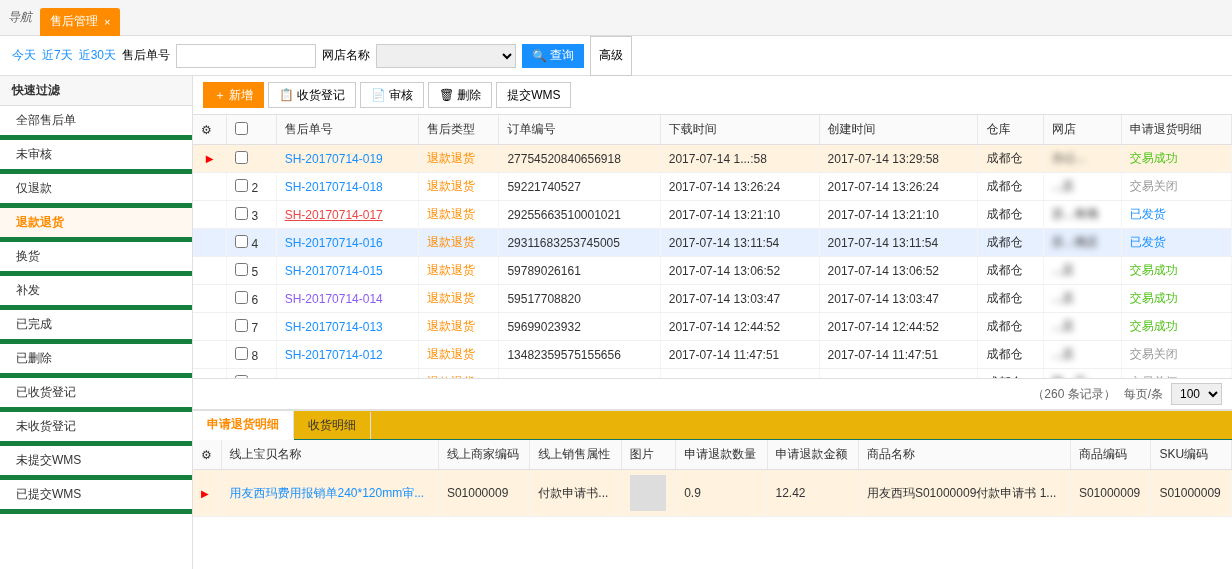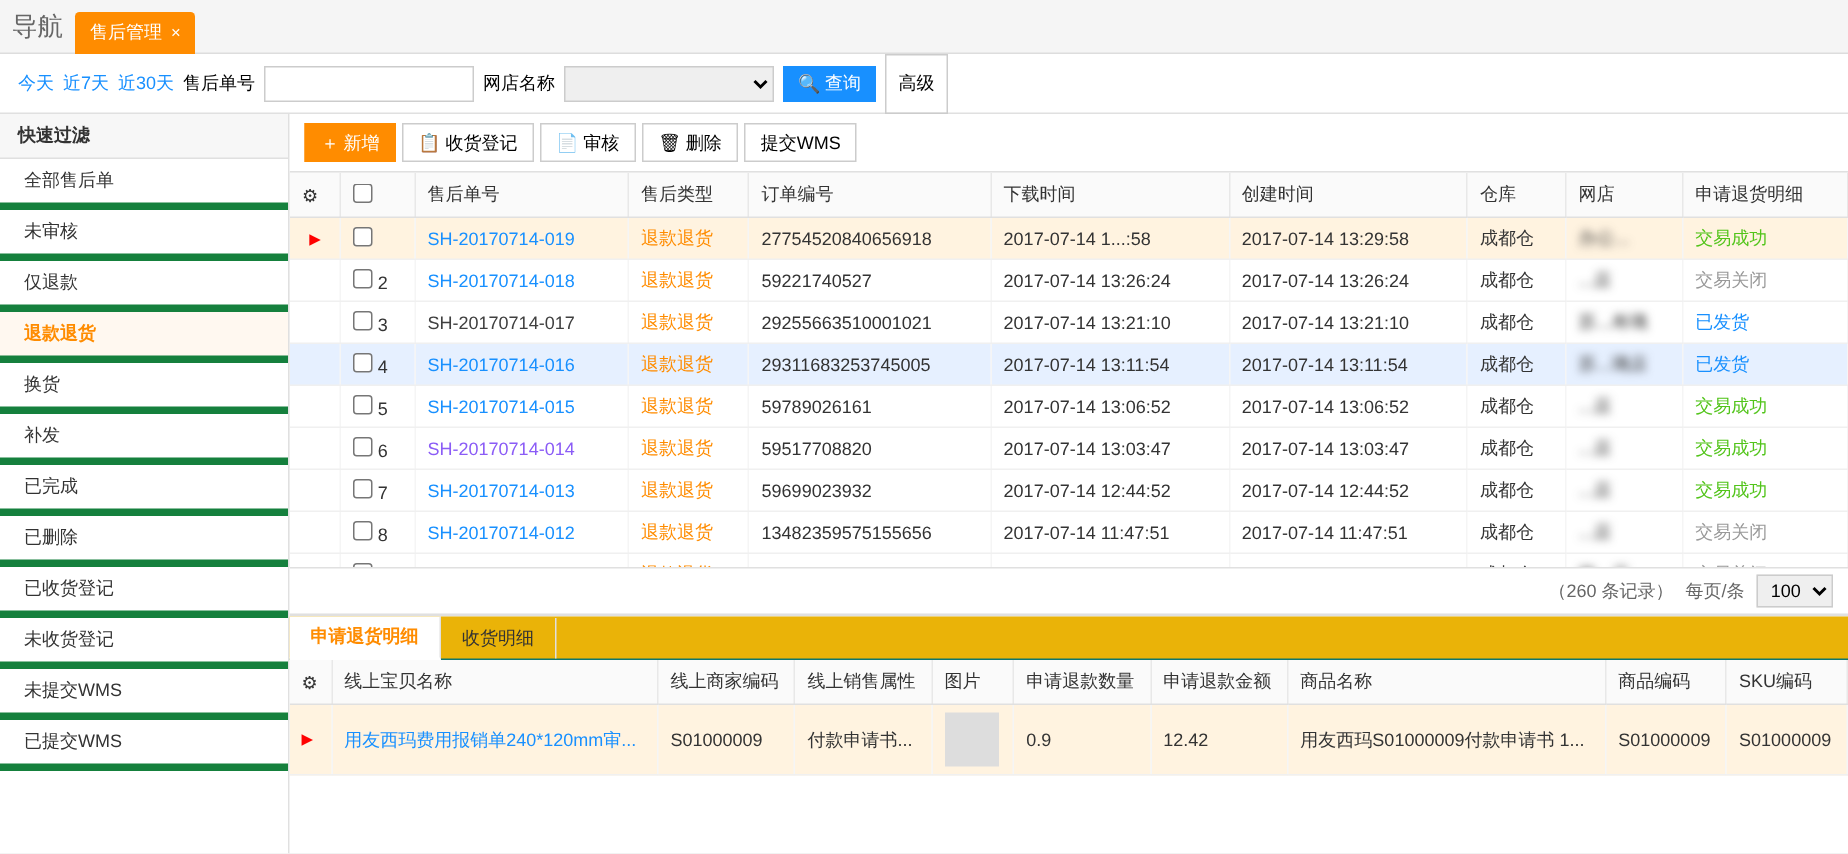--- a/index.html
+++ b/index.html
@@ -10,21 +10,22 @@
       display: flex;
       align-items: center;
       height: 36px;
       background: #f5f5f5;
       border-bottom: 1px solid #ddd;
       padding: 0 8px;
     }
     .nav-label {
       color: #666;
       margin-right: 8px;
-      font-size: 17px;
+      font-size: 12px;
+      font-style: italic;
     }
     .nav-tab {
       display: flex;
       align-items: center;
       background: #ff8c00;
       color: white;
       padding: 4px 10px;
       border-radius: 3px 3px 0 0;
       font-size: 12px;
       height: 28px;
@@ -187,21 +188,20 @@
       border-top: 1px solid #e0e0e0;
       gap: 8px;
       font-size: 12px;
       color: #666;
     }
     .page-select {
       border: 1px solid #ccc;
       height: 22px;
       padding: 0 4px;
       font-size: 12px;
-      text-align: center;
     }
 
     
     .bottom-panel {
       height: 160px;
       background: white;
       border-top: 2px solid #e0e0e0;
       display: flex;
       flex-direction: column;
     }
@@ -349,21 +349,21 @@
               <td>59221740527</td>
               <td>2017-07-14 13:26:24</td>
               <td>2017-07-14 13:26:24</td>
               <td>成都仓</td>
               <td><span class="blurred-text">...店</span></td>
               <td style="color: rgb(153, 153, 153);">交易关闭</td>
             </tr>
             <tr>
               <td style="color: red; font-size: 10px; text-align: center;"></td>
               <td><input type="checkbox" style=""><span> 3</span></td>
-              <td style="color: #404040; cursor: pointer;">SH-20170714-017</td>
+              <td style="color: #ef4444; cursor: pointer; text-decoration: underline;">SH-20170714-017</td>
               <td style="color: rgb(255, 140, 0);">退款退货</td>
               <td>29255663510001021</td>
               <td>2017-07-14 13:21:10</td>
               <td>2017-07-14 13:21:10</td>
               <td>成都仓</td>
               <td><span class="blurred-text">苏...寿璃</span></td>
               <td style="color: rgb(24, 144, 255);">已发货</td>
             </tr>
             <tr class="highlighted2">
               <td style="color: red; font-size: 10px; text-align: center;"></td>

